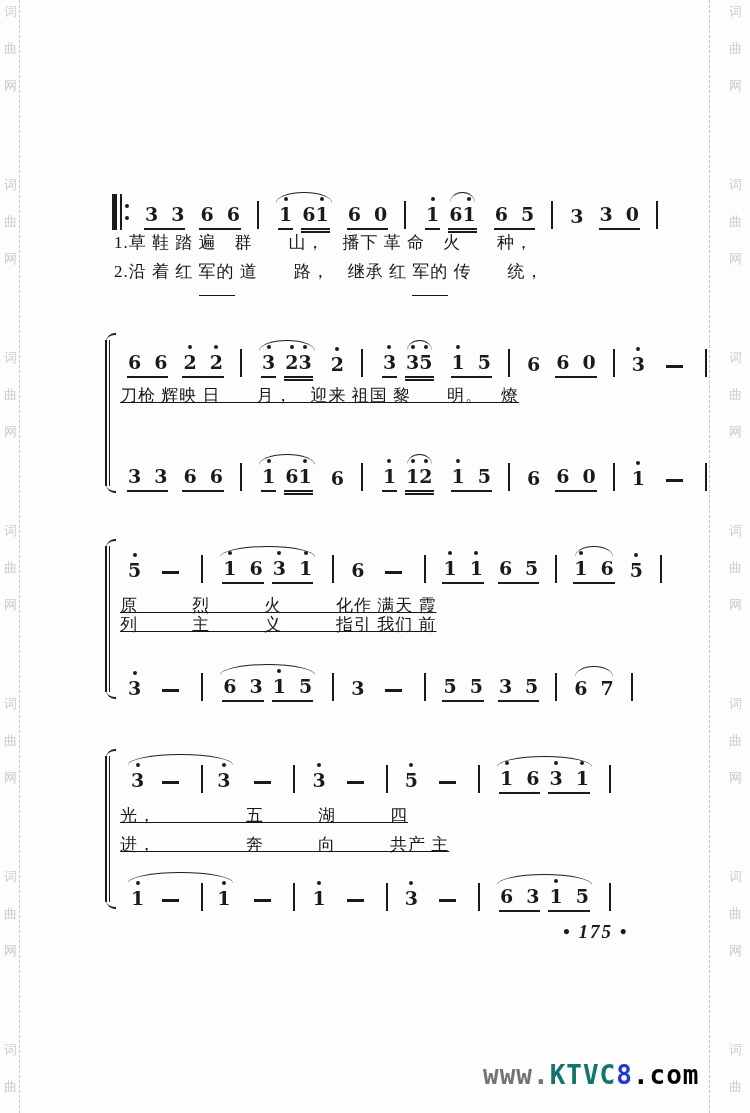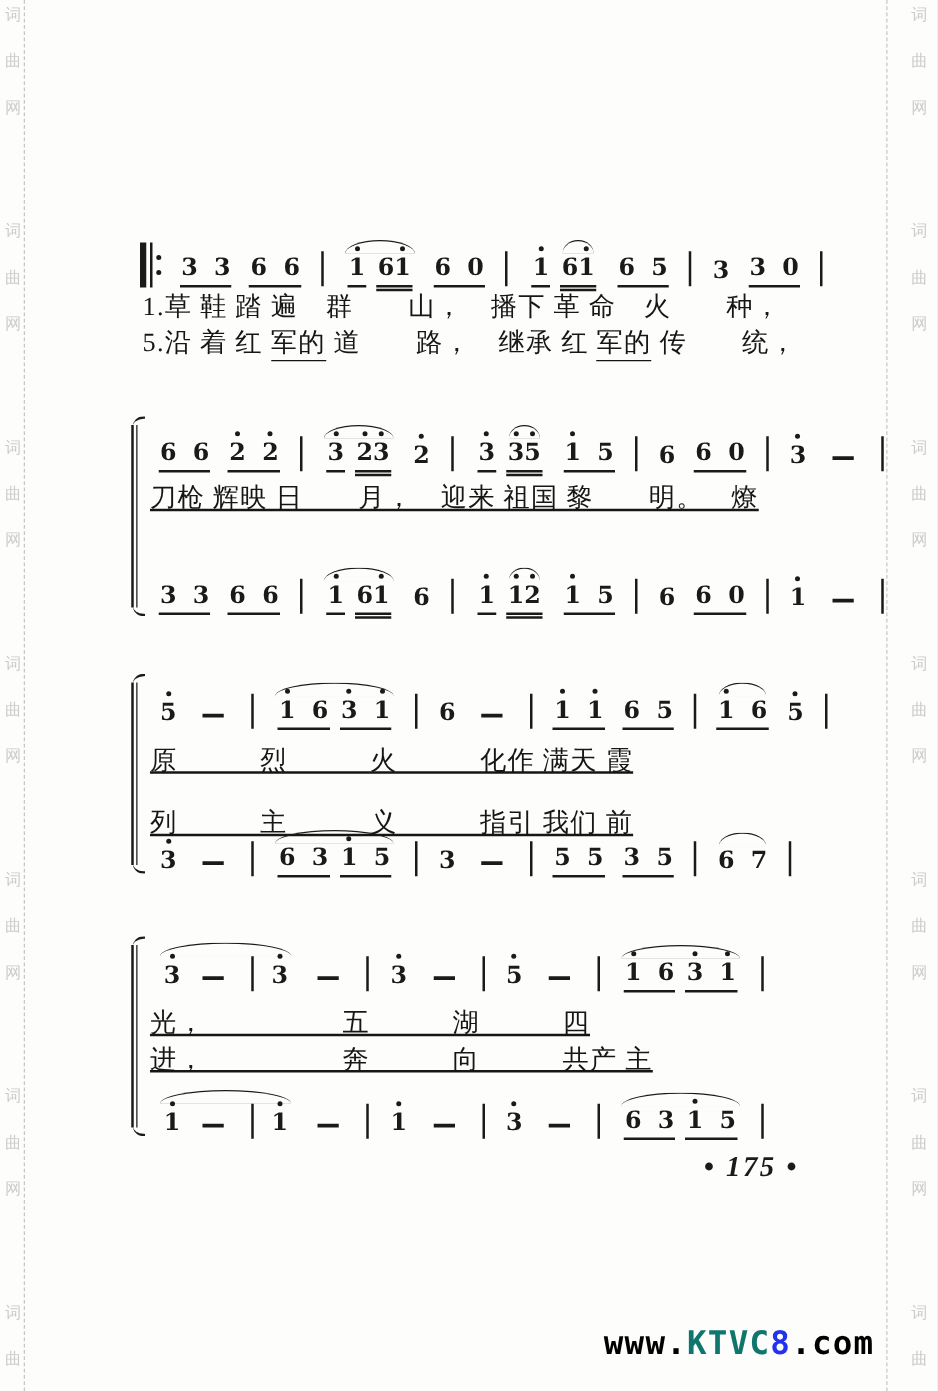--- a/index.html
+++ b/index.html
@@ -29,33 +29,33 @@
   .dash{width:17px;height:3px;background:#1a1a1a;margin:0 13px 10px;align-self:flex-end;}
   .slur{position:absolute;top:-11px;left:2px;right:2px;height:10px;
         border-top:1.8px solid #1a1a1a;border-radius:50% 50% 0 0/100% 100% 0 0;}
   .rep{display:inline-flex;align-items:center;height:36px;margin:0 8px 0 0;align-self:flex-end;}
   .rep i{display:block;}
   .rep .thick{width:5px;height:36px;background:#1a1a1a;margin-right:3px;}
   .rep .thin{width:2px;height:36px;background:#1a1a1a;margin-right:3px;}
   .rep .dots{display:flex;flex-direction:column;gap:8px;}
   .rep .dots i{width:4px;height:4px;border-radius:50%;background:#1a1a1a;}
   
-  .lyr{position:absolute;left:114px;font-size:21px;letter-spacing:1px;white-space:pre;color:#161616;}
+  .lyr{position:absolute;left:114px;font-size:17px;letter-spacing:1px;white-space:pre;color:#161616;}
   .lyr.duet{left:120px;text-decoration:underline;}
-  .lu{border-bottom:1.5px solid #161616;padding-bottom:2px;}
+  .lu{border-bottom:1.5px solid #161616;padding-bottom:14px;}
   
   .bracket{position:absolute;left:105px;width:6px;}
   .bracket::before{content:"";position:absolute;left:0;top:0;bottom:0;width:2px;background:#1a1a1a;}
   .bracket::after{content:"";position:absolute;left:3.5px;top:0;bottom:0;width:1.5px;background:#1a1a1a;}
   .hook{position:absolute;left:1px;width:10px;height:7px;}
   .hook.top{top:-7px;border-top:2px solid #1a1a1a;border-radius:10px 0 0 0;}
   .hook.bot{bottom:-7px;border-bottom:2px solid #1a1a1a;border-radius:0 0 0 10px;}
   
   .pageno{position:absolute;top:921px;left:563px;font-style:italic;font-weight:bold;
-          font-size:23px;letter-spacing:2px;}
+          font-size:19px;letter-spacing:2px;}
   .site{position:absolute;top:1060px;left:483px;font-family:"DejaVu Sans Mono",monospace;
         font-weight:bold;font-size:26px;letter-spacing:1px;transform:scaleY(1.0);}
 </style>
 </head>
 <body>
 
 <div class="page">
 
   <div class="dash-line" style="left:19px"></div>
   <div class="dash-line" style="right:40px"></div>
@@ -208,21 +208,21 @@
       <span class="nt">
         <span class="seq u1">
           <span class="ch">3</span>
           <span class="gap"></span>
           <span class="ch">0</span>
         </span>
       </span>
       <span class="bar"></span>
     </div>
   <div class="lyr" style="top:231px"><span>1.草 鞋 踏 遍　群　　山，　播下 革 命　火　　种，</span></div>
-  <div class="lyr" style="top:260px"><span>5.沿 着 红 </span><span class="lu">军的</span><span> 道　　路，　继承 红 </span><span class="lu">军的</span><span> 传　　统，</span></div>
+  <div class="lyr" style="top:260px"><span>2.沿 着 红 </span><span class="lu">军的</span><span> 道　　路，　继承 红 </span><span class="lu">军的</span><span> 传　　统，</span></div>
 
   <div class="bracket" style="top:340px;height:146px">
       <i class="hook top"></i>
       <i class="hook bot"></i>
     </div>
   <div class="mline duet" style="top:336px">
       <span class="nt">
         <span class="seq u1">
           <span class="ch">6</span>
           <span class="gap"></span>
@@ -442,21 +442,21 @@
         <span class="slur"></span>
       </span>
       <span class="nt">
         <span class="seq u0">
           <span class="ch hi">5</span>
         </span>
       </span>
       <span class="bar"></span>
     </div>
   <div class="lyr duet" style="top:594px"><span>原　　　烈　　　火　　　化作 满天 霞</span></div>
-  <div class="lyr duet" style="top:644px"><span>列　　　主　　　义　　　指引 我们 前</span></div>
+  <div class="lyr duet" style="top:613px"><span>列　　　主　　　义　　　指引 我们 前</span></div>
   <div class="mline duet" style="top:660px">
       <span class="nt">
         <span class="seq u0">
           <span class="ch hi">3</span>
         </span>
       </span>
       <span class="dash"></span>
       <span class="bar"></span>
       <span class="grp">
         <span class="nt">
@@ -612,14 +612,14 @@
             <span class="gap"></span>
             <span class="ch">5</span>
           </span>
         </span>
         <span class="slur"></span>
       </span>
       <span class="bar"></span>
     </div>
 
   <div class="pageno">• 175 •</div>
-  <div class="site"><span style="color: #000000;">www.</span><span style="color: #0f766e;">KTVC</span><span style="color: rgb(34, 51, 238);">8</span><span style="color: #000000;">.com</span></div>
+  <div class="site"><span style="color: #737373;">www.</span><span style="color: #0f766e;">KTVC</span><span style="color: rgb(34, 51, 238);">8</span><span style="color: #000000;">.com</span></div>
 </div>
 
 </body></html>

